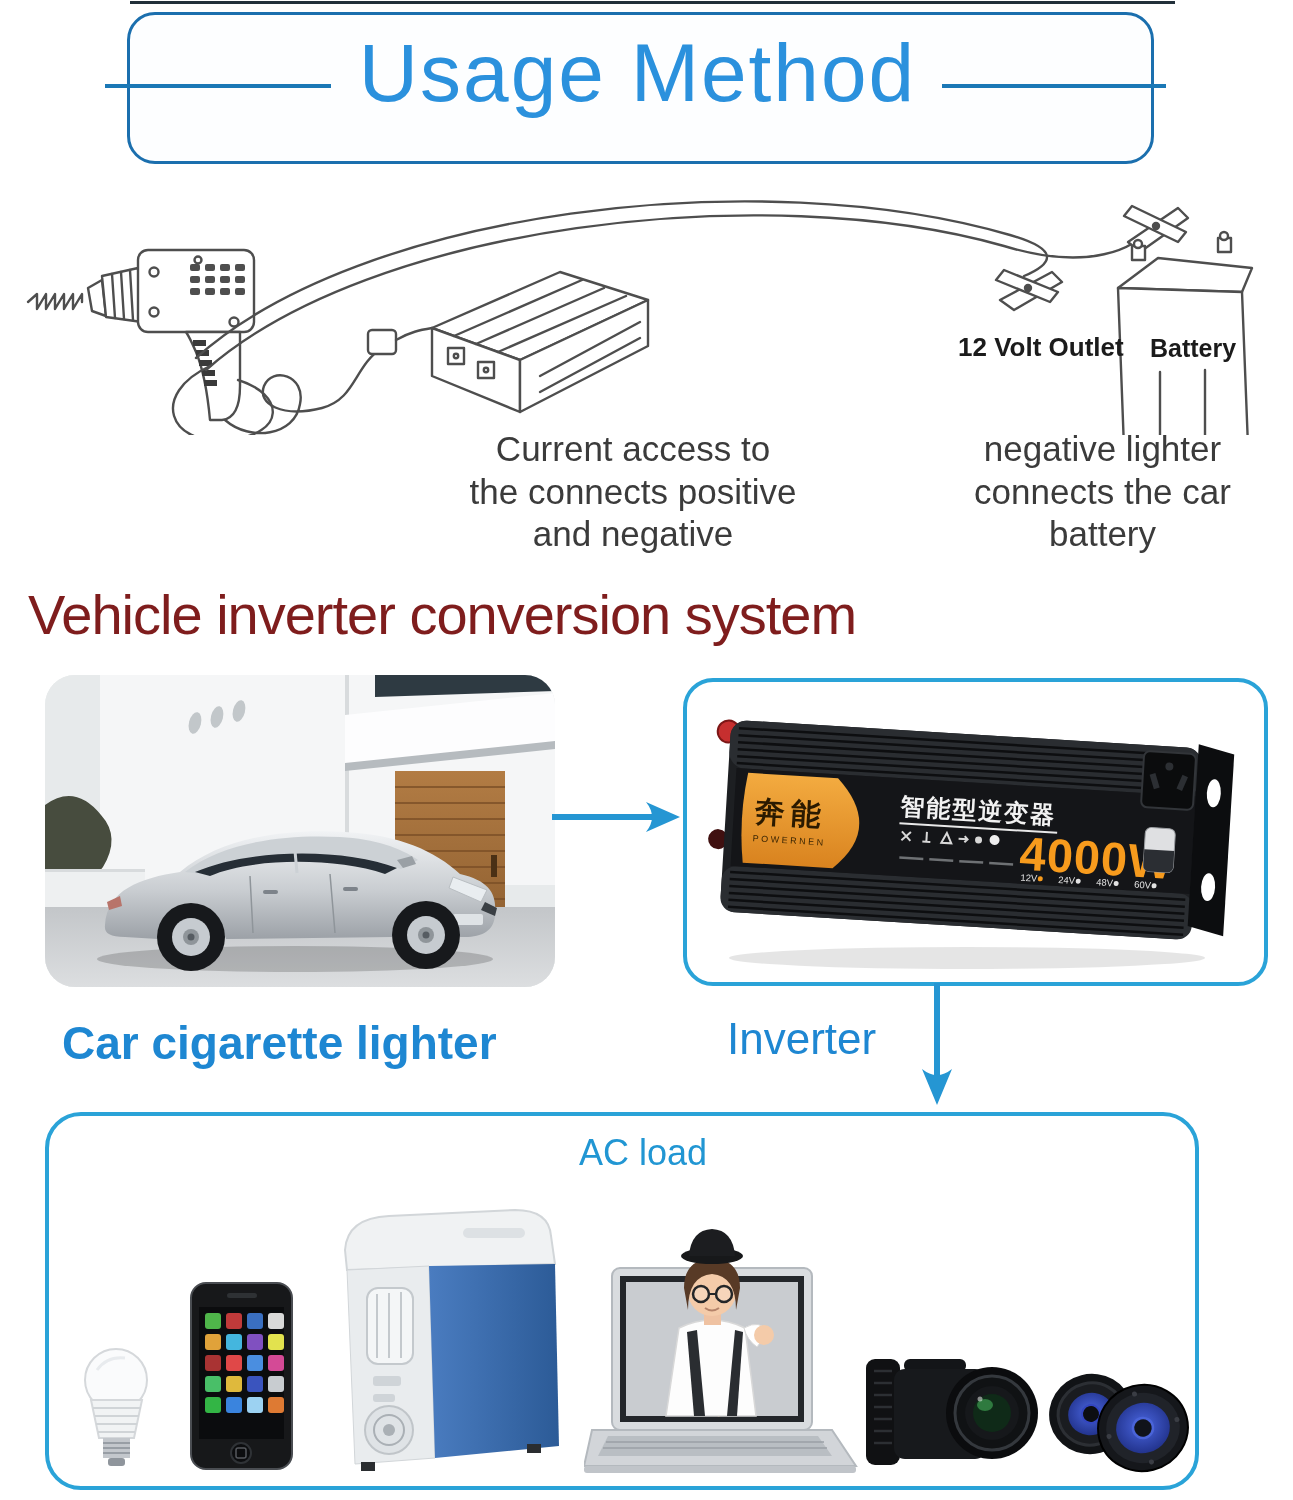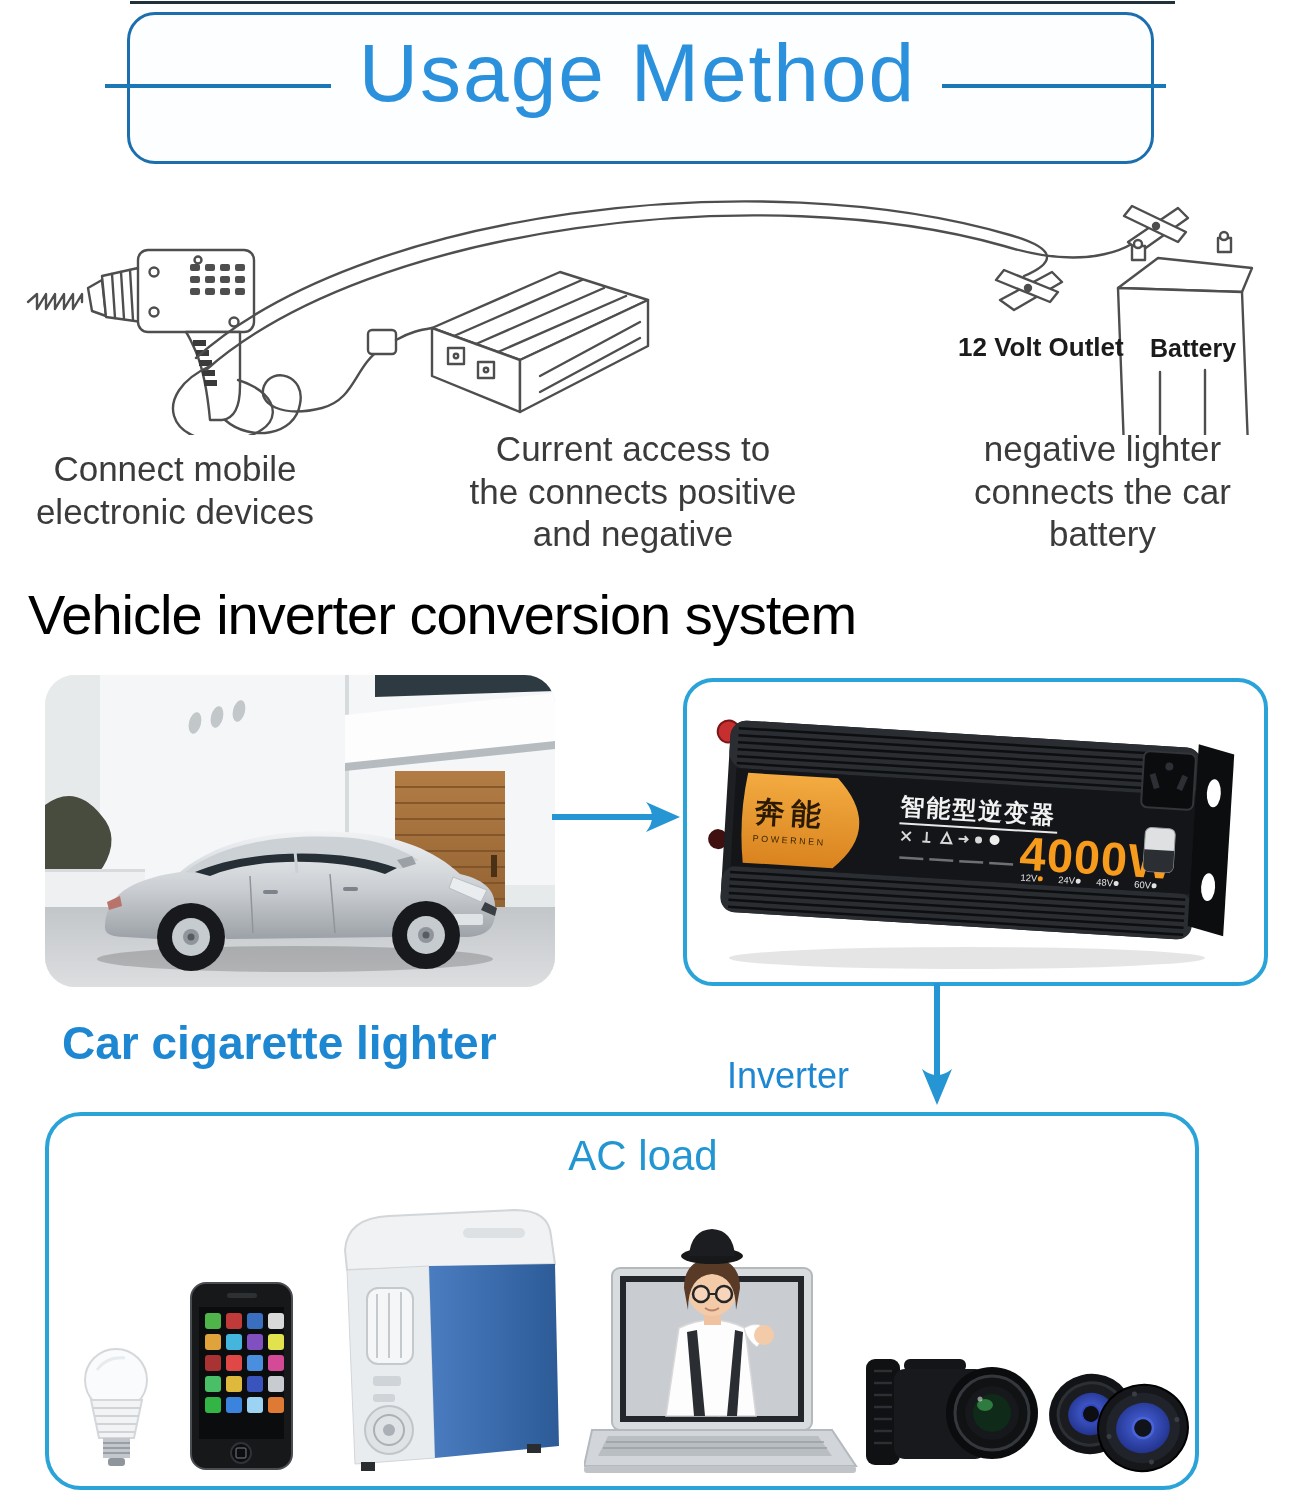--- a/index.html
+++ b/index.html
@@ -13,33 +13,33 @@
   .title-line{position:absolute;top:84px;height:4px;background:#1b78b6;}
   .title-line.l{left:105px;width:226px;}
   .title-line.r{left:942px;width:224px;}
   .title-text{position:absolute;left:127px;top:26px;width:1021px;text-align:center;
               font-size:82px;font-weight:200;letter-spacing:2px;color:#2b91dd;}
   
   .caption{position:absolute;text-align:center;font-size:35px;line-height:1.22;color:#3b3b3b;}
   .hand-label{position:absolute;font-weight:700;color:#1b1b1b;margin-top:8px;}
   
   .sys-heading{position:absolute;left:28px;top:582px;font-size:56px;font-weight:500;
-               letter-spacing:-1px;color:#000000;}
+               letter-spacing:-1px;color:#7f1d1d;}
   .blue-label{position:absolute;color:#1e87d2;text-align:center;}
   .car-label{left:62px;top:1016px;font-size:46px;font-weight:700;}
-  .inv-label{left:727px;top:1014px;font-size:36px;font-weight:500;margin-top:41px;}
+  .inv-label{left:727px;top:1014px;font-size:44px;font-weight:500;}
   
   .car-box{position:absolute;left:45px;top:675px;width:510px;height:312px;
            border-radius:30px;overflow:hidden;background:#e9ebec;}
   .inv-box{position:absolute;left:683px;top:678px;width:585px;height:308px;
            border:4px solid #2aa3d8;border-radius:30px;background:#fff;box-sizing:border-box;}
   .ac-box{position:absolute;left:45px;top:1112px;width:1154px;height:378px;
           border:4px solid #2aa3d8;border-radius:36px;background:#fff;box-sizing:border-box;}
   .ac-label{position:absolute;left:0;right:0;top:16px;text-align:center;
-            font-size:42px;font-weight:500;color:#2196d3;margin-left:42px;}
+            font-size:36px;font-weight:500;color:#2196d3;margin-left:42px;}
   svg{display:block;}
 </style>
 </head>
 <body>
 
 <div class="page">
 
   <div class="top-rule"></div>
 
   <div class="title-box"></div>
@@ -121,24 +121,20 @@
         <rect x="1218" y="58" width="13" height="14"></rect>
           <circle cx="1224" cy="56" r="4"></circle>
         <path d="M1160,192 L1160,262 M1205,190 L1205,260" fill="none"></path>
       </g>
     </g>
   </svg>
 
   <div class="hand-label" style="left:958px;top:324px;font-size:26px;">12 Volt Outlet</div>
   <div class="hand-label" style="left:1150px;top:326px;font-size:25px;">Battery</div>
 
-  <div class="caption" style="left:5px;top:448px;width:340px;">
-    <div>Connect mobile</div>
-    <div>electronic devices</div>
-  </div>
   <div class="caption" style="left:428px;top:428px;width:410px;text-align:center;">
     <div>Current access to</div>
     <div>the connects positive</div>
     <div>and negative</div>
   </div>
   <div class="caption" style="left:912px;top:428px;width:381px;">
     <div>negative lighter</div>
     <div>connects the car</div>
     <div>battery</div>
   </div>

